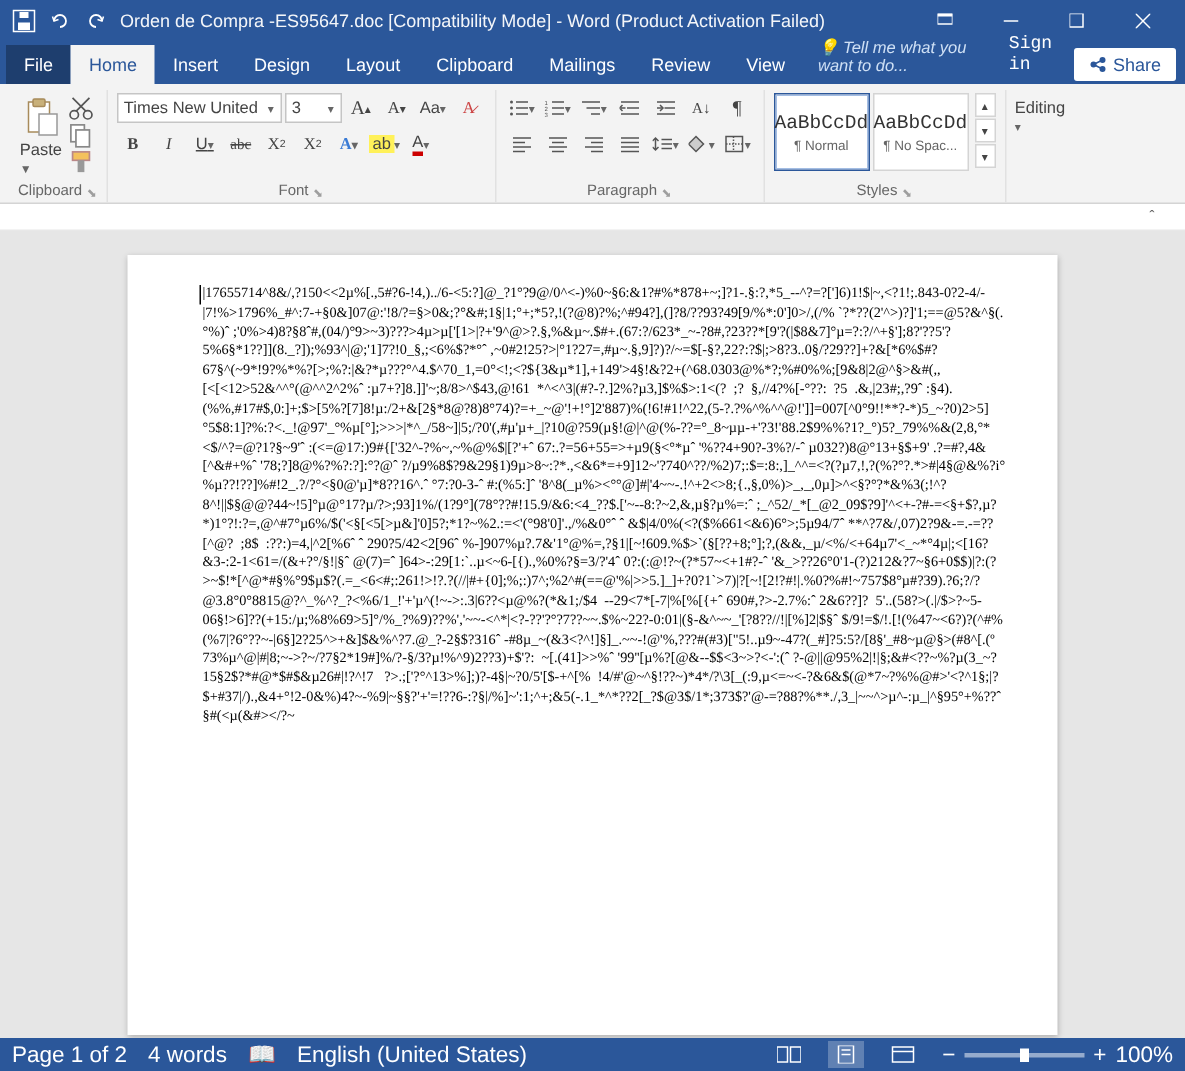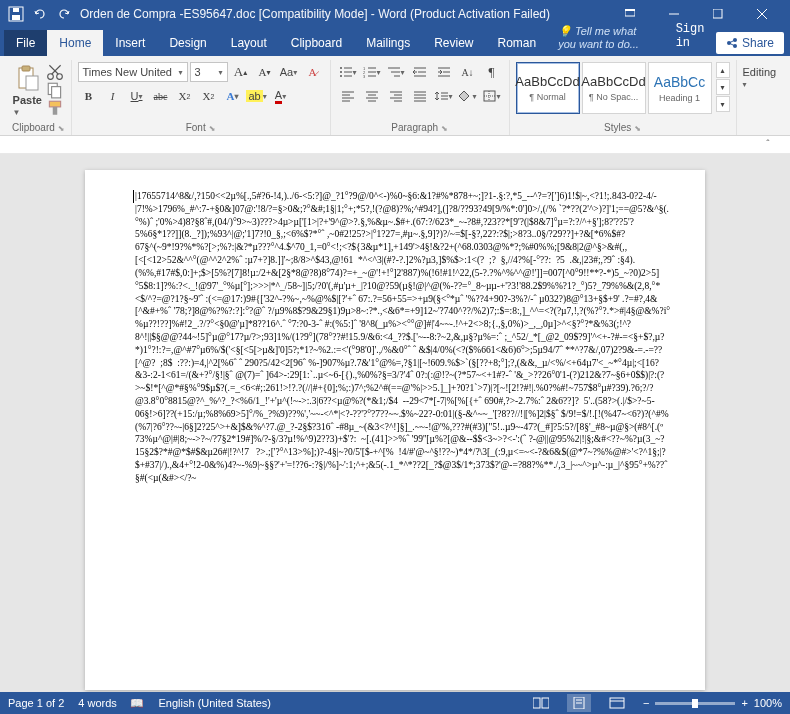--- a/index.html
+++ b/index.html
@@ -18,48 +18,48 @@
 .tabs .tell { color: #cfe0f5; padding: 6px 10px; font-style: italic; font-size: 11px; }
 .tabs .signin { color: #fff; padding: 6px 10px; font-family: Liberation Mono, monospace; }
 .tabs .share { background: #fff; color: #2b579a; padding: 4px 10px; border-radius: 2px; margin: 0 6px 2px 0; display: flex; align-items: center; gap: 4px; }
 .ribbon { background: #f3f3f3; border-bottom: 1px solid #d4d4d4; height: 80px; display: flex; padding: 4px 6px 0 6px; font-size: 11px; color: #444; }
 .group { display: flex; flex-direction: column; align-items: center; border-right: 1px solid #e1e1e1; padding: 0 6px; }
 .group:last-child { border-right: none; }
 .group .body { flex: 1; display: flex; align-items: flex-start; gap: 4px; }
 .group .label { font-size: 10px; color: #666; padding-bottom: 2px; display: flex; align-items: flex-end; gap: 3px; }
 .group .label .launcher { font-size: 8px; opacity: 0.6; }
 .clip .body { flex-direction: row; }
-.pastebtn { display: flex; flex-direction: column; gap: 2px; cursor: pointer; padding-top: 4px; font-weight: bold; }
+.pastebtn { display: flex; flex-direction: column; gap: 2px; cursor: pointer; padding-top: 4px; }
 .pastebtn .ic { width: 28px; height: 28px; }
 .miniicons { display: flex; flex-direction: column; gap: 2px; padding-top: 4px; }
 .miniicons .mi { width: 18px; height: 16px; cursor: pointer; display: flex; align-items: center; justify-content: center; }
 .fontgroup .body { flex-direction: column; gap: 4px; padding-top: 2px; }
 .fontrow { display: flex; gap: 2px; align-items: center; }
 .fontname { border: 1px solid #c5c5c5; background: #fff; padding: 1px 4px; font-size: 11px; width: 110px; height: 20px; display: flex; align-items: center; justify-content: space-between; }
 .fontsize { border: 1px solid #c5c5c5; background: #fff; padding: 1px 4px; font-size: 11px; width: 38px; height: 20px; display: flex; align-items: center; justify-content: space-between; }
 .drop { font-size: 8px; color: #666; }
 .btn { width: 22px; height: 20px; display: flex; align-items: center; justify-content: center; cursor: pointer; border-radius: 2px; font-family: "Times New Roman", serif; }
 .paragroup .body { flex-direction: column; gap: 4px; padding-top: 2px; }
 .stylesgroup .body { gap: 2px; padding-top: 2px; }
 .stylebox { border: 1px solid #d4d4d4; background: #fff; width: 64px; height: 52px; display: flex; flex-direction: column; align-items: center; justify-content: center; font-size: 9px; cursor: pointer; padding: 2px; }
 .stylebox.active { border: 1px solid #2b579a; box-shadow: inset 0 0 0 1px #a3bde3; }
-.stylebox .prev { font-family: Liberation Sans, sans-serif; font-size: 13px; color: #333; }
+.stylebox .prev { font-family: Liberation Mono, monospace; font-size: 13px; color: #333; }
 .stylebox .prev.heading { color: #2e74b5; font-size: 14px; }
 .stylebox .nm { color: #666; margin-top: 3px; font-size: 9px; }
 .stylearrows { display: flex; flex-direction: column; gap: 1px; margin-left: 2px; }
 .stylearrows .sa { width: 14px; height: 16px; border: 1px solid #d4d4d4; background: #fff; display: flex; align-items: center; justify-content: center; font-size: 8px; cursor: pointer; }
 .editgroup .body { padding-top: 6px; }
 .editbtn { display: flex; flex-direction: column; align-items: flex-start; gap: 2px; cursor: pointer; font-size: 11px; }
 .ruler { background: #fff; height: 18px; border-bottom: 1px solid #e8e8e8; position: relative; display: flex; justify-content: flex-end; padding-right: 12px; }
 .collapse { width: 20px; height: 16px; display: flex; align-items: center; justify-content: center; cursor: pointer; color: #666; font-size: 10px; }
 .docarea { flex: 1; background: #e6e6e6; overflow: auto; display: flex; justify-content: center; padding: 16px 0; position: relative; }
 .page { background: #fff; width: 620px; min-height: 520px; box-shadow: 0 1px 4px rgba(0,0,0,0.25); padding: 20px 34px 28px 50px; position: relative; }
 .doctext { font-family: "Times New Roman", serif; font-size: 9.5px; line-height: 1.35; color: #000; word-wrap: break-word; white-space: pre-wrap; }
 .cursor { position: absolute; left: 48px; top: 20px; width: 1px; height: 13px; background: #000; }
-.statusbar { background: #2b579a; color: #fff; height: 22px; display: flex; align-items: center; padding: 0 8px; font-size: 11px; gap: 14px; }
+.statusbar { background: #2b579a; color: #fff; height: 22px; display: flex; align-items: center; padding: 0 8px; font-size: 15px; gap: 14px; }
 .statusbar .sp { flex: 1; }
 .statusbar .viewbtn { width: 24px; height: 18px; display: flex; align-items: center; justify-content: center; cursor: pointer; }
 .statusbar .viewbtn.active { background: rgba(255,255,255,0.25); }
 .zoom { display: flex; align-items: center; gap: 6px; }
 .zoomslider { width: 80px; height: 3px; background: rgba(255,255,255,0.5); position: relative; }
 .zoomslider .thumb { position: absolute; left: 50%; top: -3px; width: 6px; height: 9px; background: #fff; transform: translateX(-50%); }
 </style>
 </head>
 <body>
 
@@ -112,21 +112,21 @@
 
 <div class="tabs">
   <div class="tab file">File</div>
   <div class="tab active">Home</div>
   <div class="tab">Insert</div>
   <div class="tab">Design</div>
   <div class="tab">Layout</div>
   <div class="tab">Clipboard</div>
   <div class="tab">Mailings</div>
   <div class="tab">Review</div>
-  <div class="tab">Roman</div>
+  <div class="tab">View</div>
   <div class="tell">💡 <span>Tell me what you want to do...</span></div>
   <div class="spacer"></div>
   <div class="signin">Sign in</div>
   <div class="share">
       <svg width="12" height="12" viewBox="0 0 12 12">
         <circle cx="3" cy="6" r="2" fill="#2b579a"></circle>
         <circle cx="9" cy="3" r="2" fill="#2b579a"></circle>
         <circle cx="9" cy="9" r="2" fill="#2b579a"></circle>
         <line x1="3" y1="6" x2="9" y2="3" stroke="#2b579a"></line>
         <line x1="3" y1="6" x2="9" y2="9" stroke="#2b579a"></line>
@@ -341,24 +341,20 @@
   <div class="group stylesgroup">
     <div class="body">
       <div class="stylebox active">
         <div class="prev">AaBbCcDd</div>
         <div class="nm">¶ Normal</div>
       </div>
       <div class="stylebox">
         <div class="prev">AaBbCcDd</div>
         <div class="nm">¶ No Spac...</div>
       </div>
-      <div class="stylebox">
-        <div class="prev heading">AaBbCc</div>
-        <div class="nm">Heading 1</div>
-      </div>
       <div class="stylearrows">
         <div class="sa">▴</div>
         <div class="sa">▾</div>
         <div class="sa">▾</div>
       </div>
     </div>
     <div class="label">
         <span>Styles</span>
         <span class="launcher">⬊</span>
       </div>

